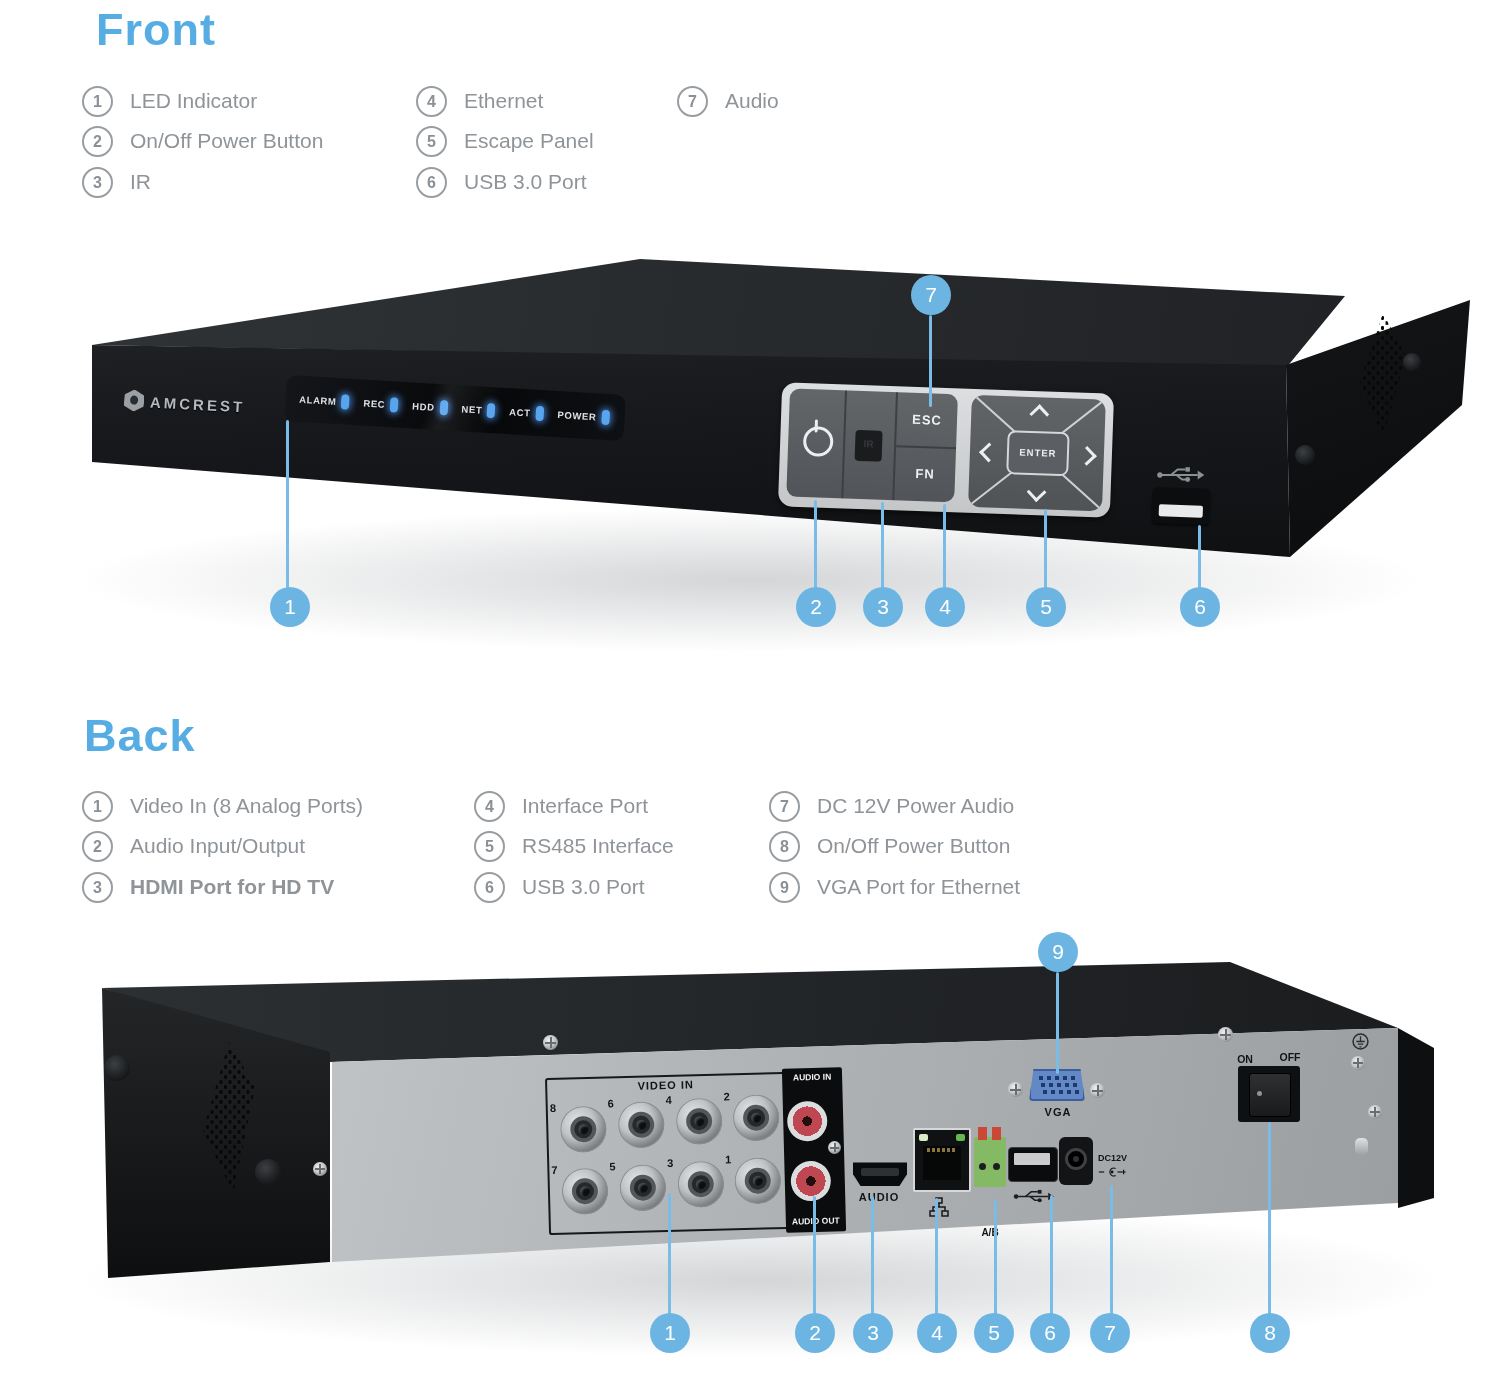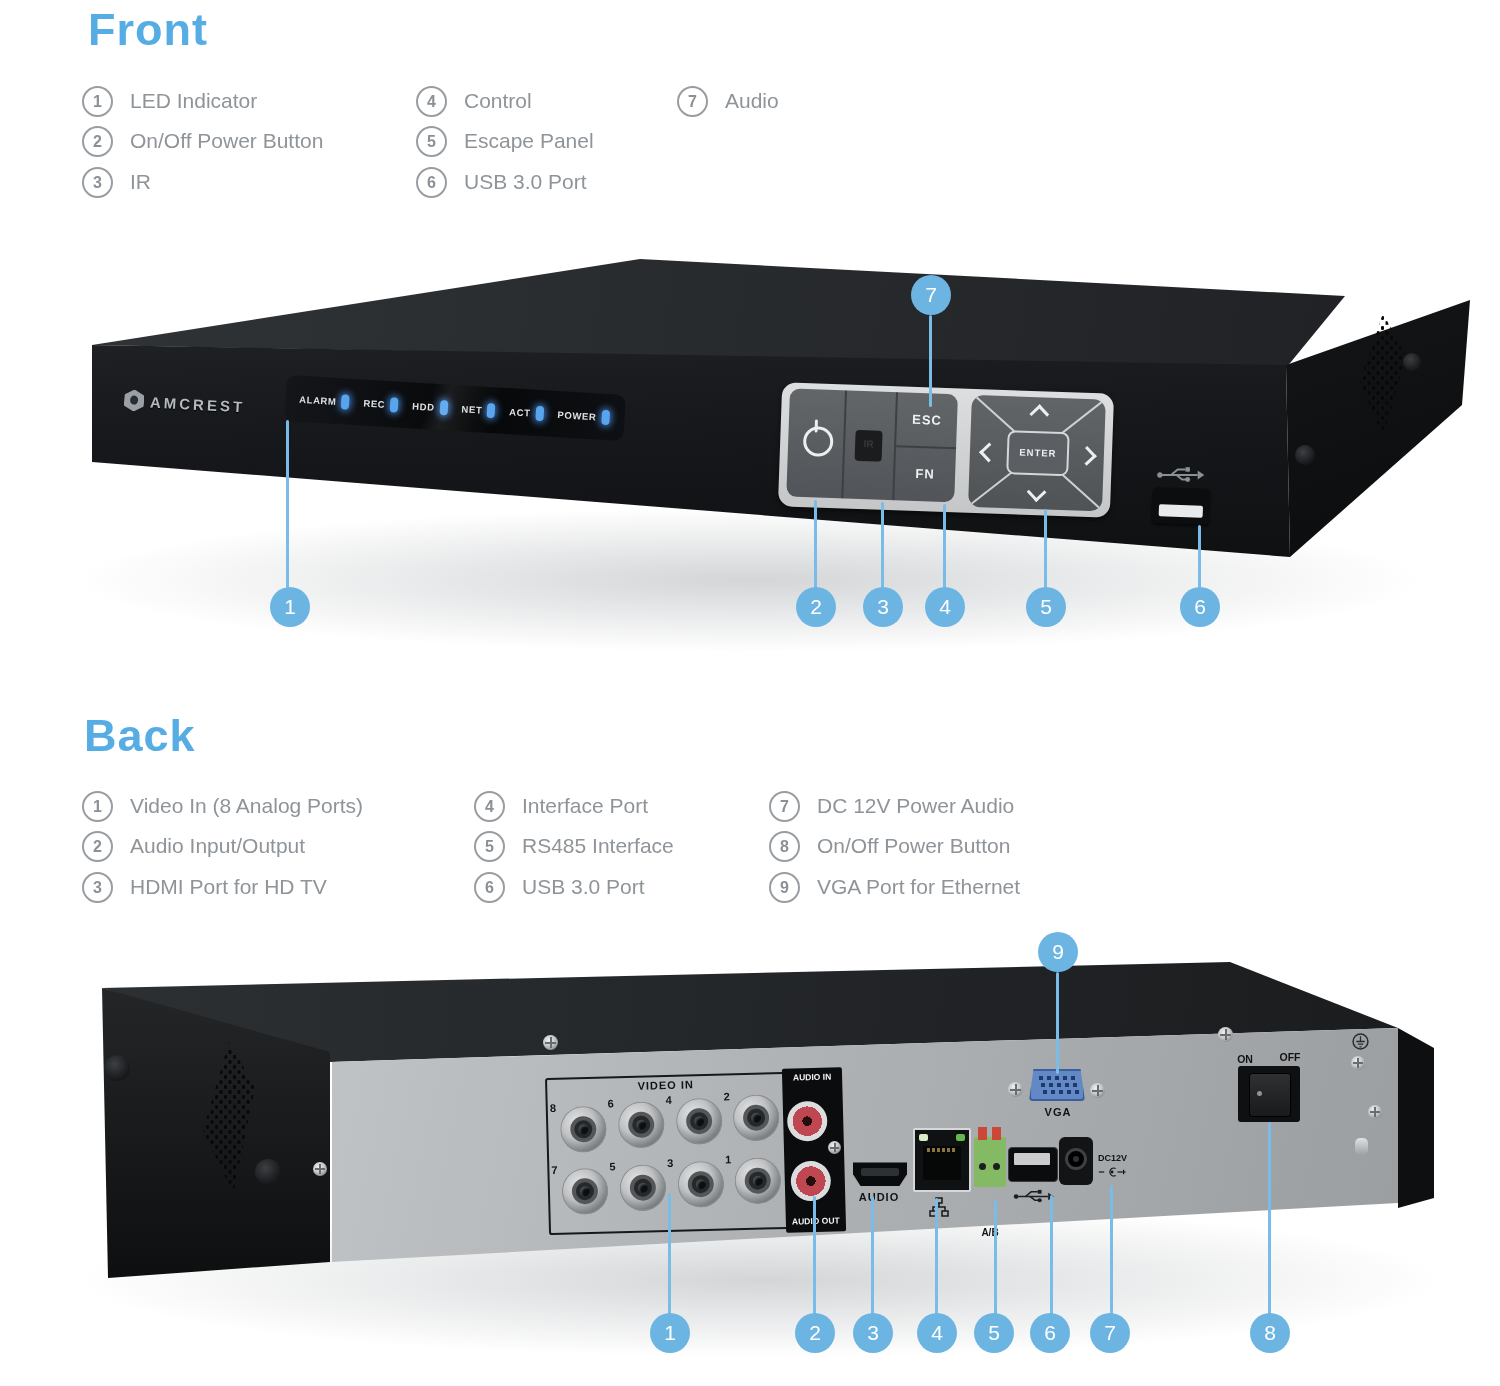--- a/index.html
+++ b/index.html
@@ -47,30 +47,30 @@
   .wtxt{position:absolute;color:#f2f3f4;font-weight:700;text-align:center;}
   .vents{position:absolute;background-image:radial-gradient(circle,#07080a 1.7px,transparent 2px),
          radial-gradient(circle,#07080a 1.7px,transparent 2px);
          background-size:9px 10px,9px 10px;background-position:0 0,4.5px 5px;}
 </style>
 </head>
 <body>
 
 <div id="stage">
 
-  <div class="h1" style="left:88px;top:4px;">Front</div>
+  <div class="h1" style="left:96px;top:4px;">Front</div>
 
   <div class="lgc" style="left:82px;top:86px;">1</div>
   <div class="lgl" style="left:130px;top:85px;">LED Indicator</div>
   <div class="lgc" style="left:82px;top:126px;">2</div>
   <div class="lgl" style="left:130px;top:125px;">On/Off Power Button</div>
   <div class="lgc" style="left:82px;top:167px;">3</div>
   <div class="lgl" style="left:130px;top:166px;">IR</div>
   <div class="lgc" style="left:416px;top:86px;">4</div>
-  <div class="lgl" style="left:464px;top:85px;">Control</div>
+  <div class="lgl" style="left:464px;top:85px;">Ethernet</div>
   <div class="lgc" style="left:416px;top:126px;">5</div>
   <div class="lgl" style="left:464px;top:125px;">Escape Panel</div>
   <div class="lgc" style="left:416px;top:167px;">6</div>
   <div class="lgl" style="left:464px;top:166px;">USB 3.0 Port</div>
   <div class="lgc" style="left:677px;top:86px;">7</div>
   <div class="lgl" style="left:725px;top:85px;">Audio</div>
 
   <div class="shadow" style="left:50px;top:505px;width:1400px;height:150px;"></div>
   <div class="abs" style="left:85px;top:255px;width:1400px;height:335px;">
     <div class="shape" style="clip-path:polygon(7px 90px,555px 4px,1260px 41px,1201px 113px);background:linear-gradient(100deg,#303336,#1e2023);"></div>
@@ -165,21 +165,21 @@
   <div class="co" style="left:1180px;top:587px;">6</div>
   <div class="co" style="left:911px;top:275px;">7</div>
 
   <div class="h1" style="left:84px;top:710px;">Back</div>
 
   <div class="lgc" style="left:82px;top:791px;">1</div>
   <div class="lgl" style="left:130px;top:790px;">Video In (8 Analog Ports)</div>
   <div class="lgc" style="left:82px;top:831px;">2</div>
   <div class="lgl" style="left:130px;top:830px;">Audio Input/Output</div>
   <div class="lgc" style="left:82px;top:872px;">3</div>
-  <div class="lgl" style="left:130px;top:871px;">HDMI Port for HD TV</div>
+  <div class="lgl" style="left:130px;top:871px;font-weight:bold;">HDMI Port for HD TV</div>
   <div class="lgc" style="left:474px;top:791px;">4</div>
   <div class="lgl" style="left:522px;top:790px;">Interface Port</div>
   <div class="lgc" style="left:474px;top:831px;">5</div>
   <div class="lgl" style="left:522px;top:830px;">RS485 Interface</div>
   <div class="lgc" style="left:474px;top:872px;">6</div>
   <div class="lgl" style="left:522px;top:871px;">USB 3.0 Port</div>
   <div class="lgc" style="left:769px;top:791px;">7</div>
   <div class="lgl" style="left:817px;top:790px;">DC 12V Power Audio</div>
   <div class="lgc" style="left:769px;top:831px;">8</div>
   <div class="lgl" style="left:817px;top:830px;">On/Off Power Button</div>

